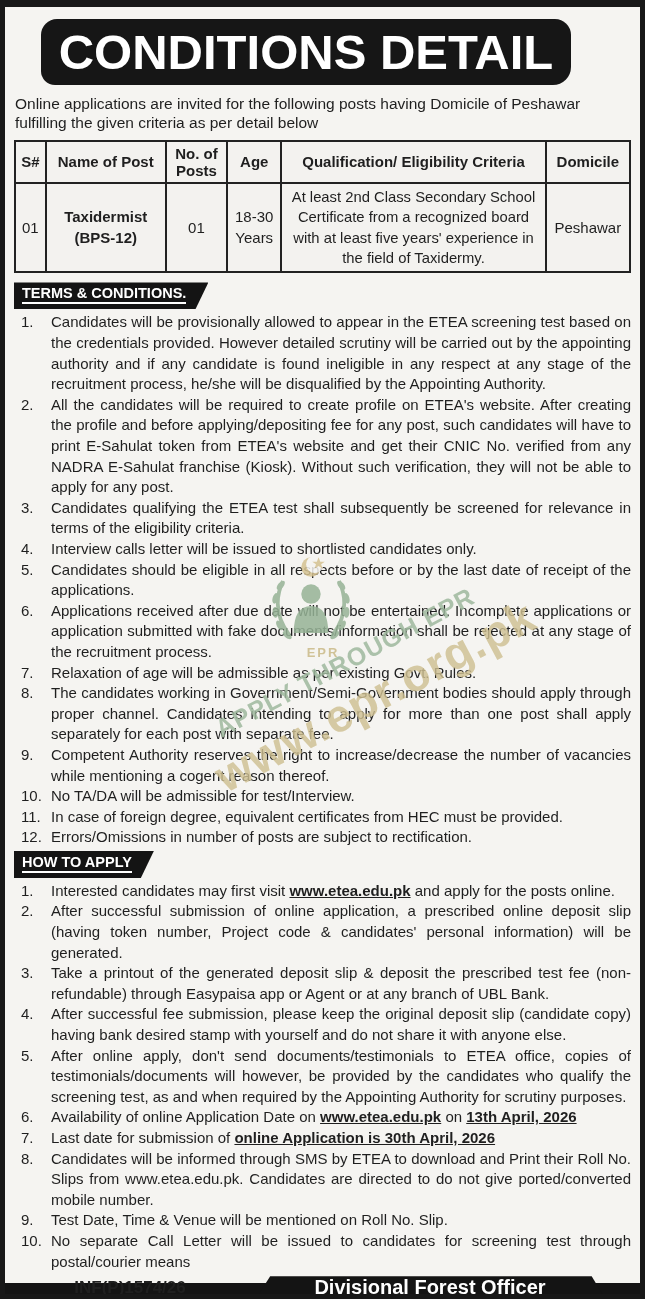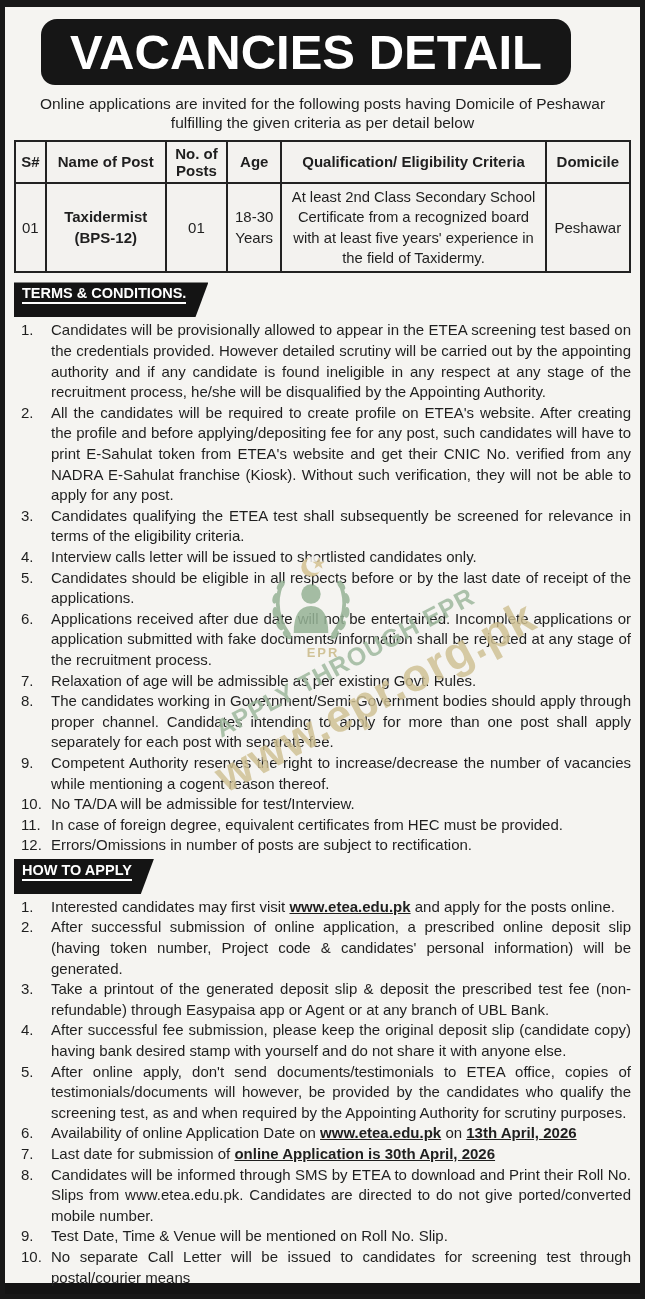--- a/index.html
+++ b/index.html
@@ -21,21 +21,21 @@
     margin:2px 60px 10px 27px;
     background:#161616;
     border-radius:16px 16px 18px 14px;
     height:66px;
     display:flex; align-items:center; justify-content:center;
   }
   .header-title {
     color:#ffffff; font-weight:bold; font-size:49px; letter-spacing:0px;
     white-space:nowrap;
   }
-  .intro { font-size:15.5px; line-height:1.22; margin:0 1px 7px 1px;text-align:center; }
+  .intro { font-size:15.5px; line-height:1.22; margin:0 1px 7px 1px; }
 
   
   table.vacancy-table {
     width:100%; border-collapse:collapse; margin-bottom:8px;
     background:#f3f2ef;
   }
   .vacancy-table th, .vacancy-table td {
     border:2px solid #222; text-align:center; vertical-align:middle;
     padding:2px 4px;
   }
@@ -45,21 +45,21 @@
   .col-age{width:8.8%;} .col-qual{width:43%;} .col-dom{width:13.7%;}
   td.post-name { font-weight:bold; }
   td.qualification { font-size:14.8px; line-height:1.38; padding:3px 8px; }
 
   
   .section-label {
     display:inline-block;
     background:#141414;
     color:#fff;
     font-weight:bold; font-size:14.5px;
-    padding:3px 22px 16px 8px;
+    padding:3px 22px 8px 8px;
     clip-path:polygon(0 0, 100% 0, calc(100% - 13px) 100%, 0 100%);
     margin:1px 0 3px 0;
   }
   .section-label span { border-bottom:2px solid #fff; padding-bottom:1px; }
 
   
   ol.num-list { list-style:none; counter-reset:n; margin:0 0 2px 0; }
   ol.num-list li {
     counter-increment:n;
     position:relative;
@@ -112,21 +112,21 @@
     white-space:nowrap;
   }
 </style>
 </head>
 <body>
 
 <div class="page">
 
   <div class="content">
     <div class="header-banner">
-      <div class="header-title">VACANCIES DETAIL</div>
+      <div class="header-title">CONDITIONS DETAIL</div>
     </div>
 
     <p class="intro">Online applications are invited for the following posts having Domicile of Peshawar fulfilling the given criteria as per detail below</p>
 
     <table class="vacancy-table">
       <thead>
         <tr>
           <th class="col-sno">S#</th>
           <th class="col-post">Name of Post</th>
           <th class="col-num">No. of Posts</th>

